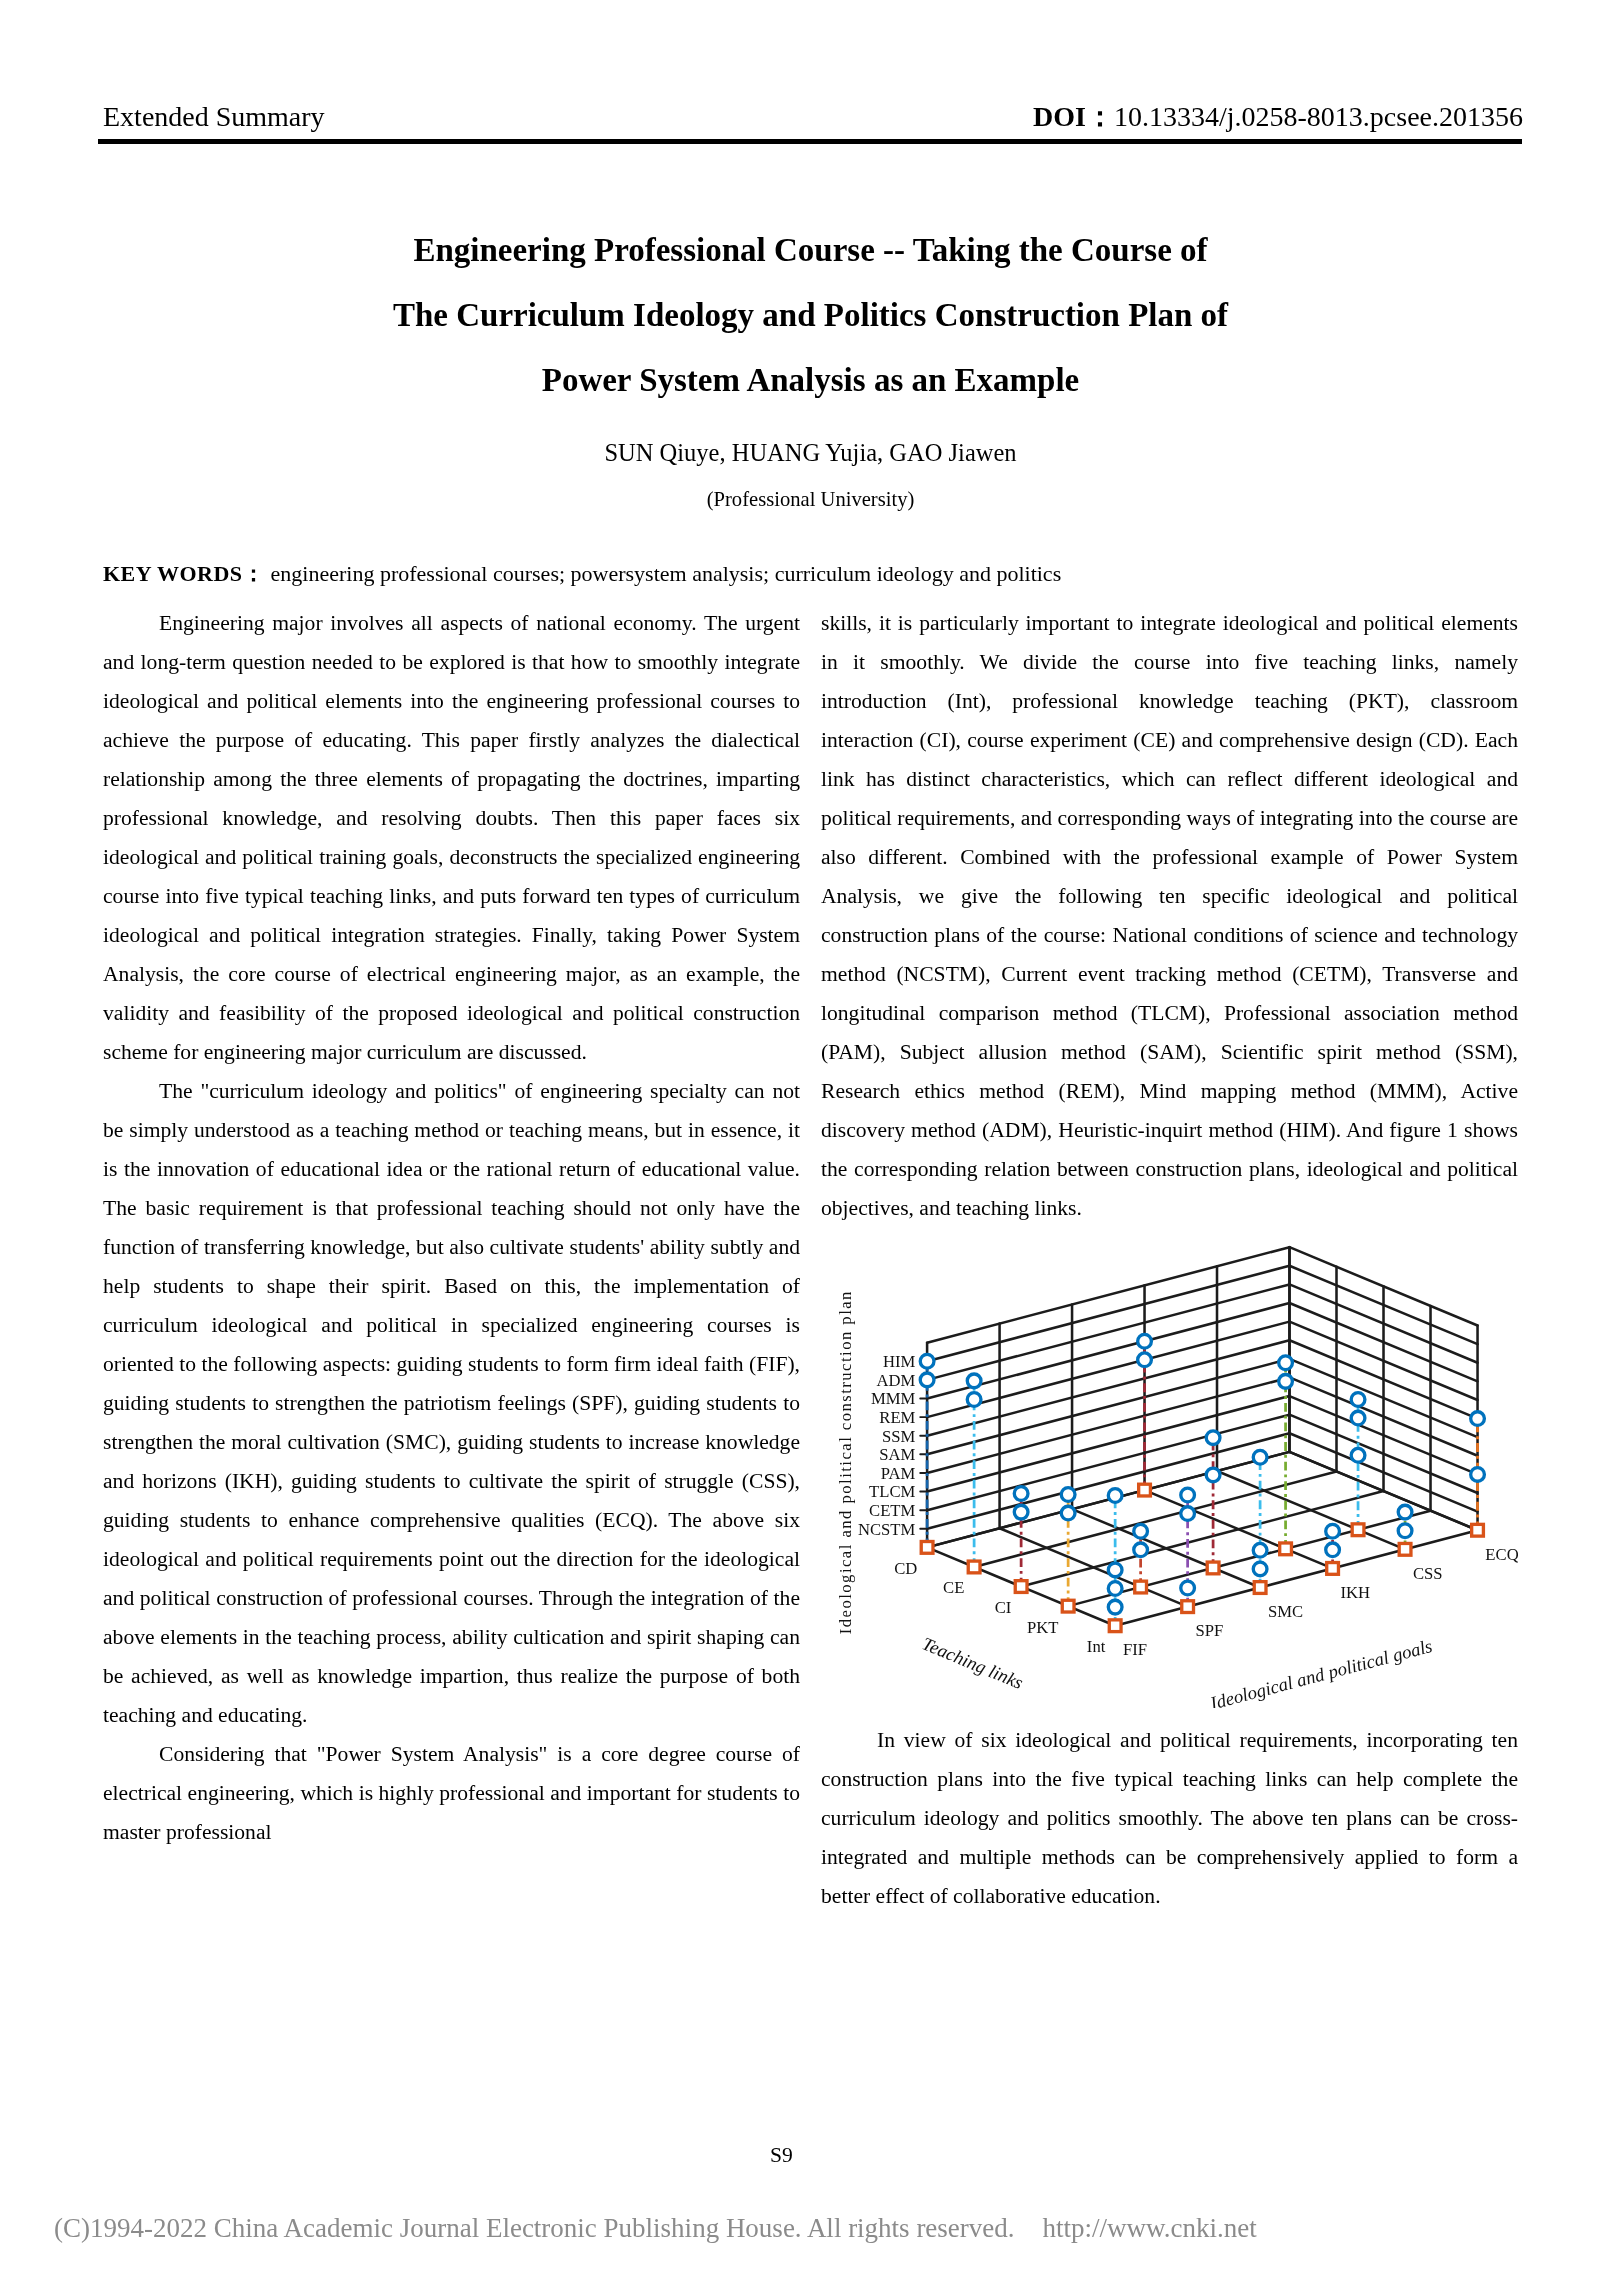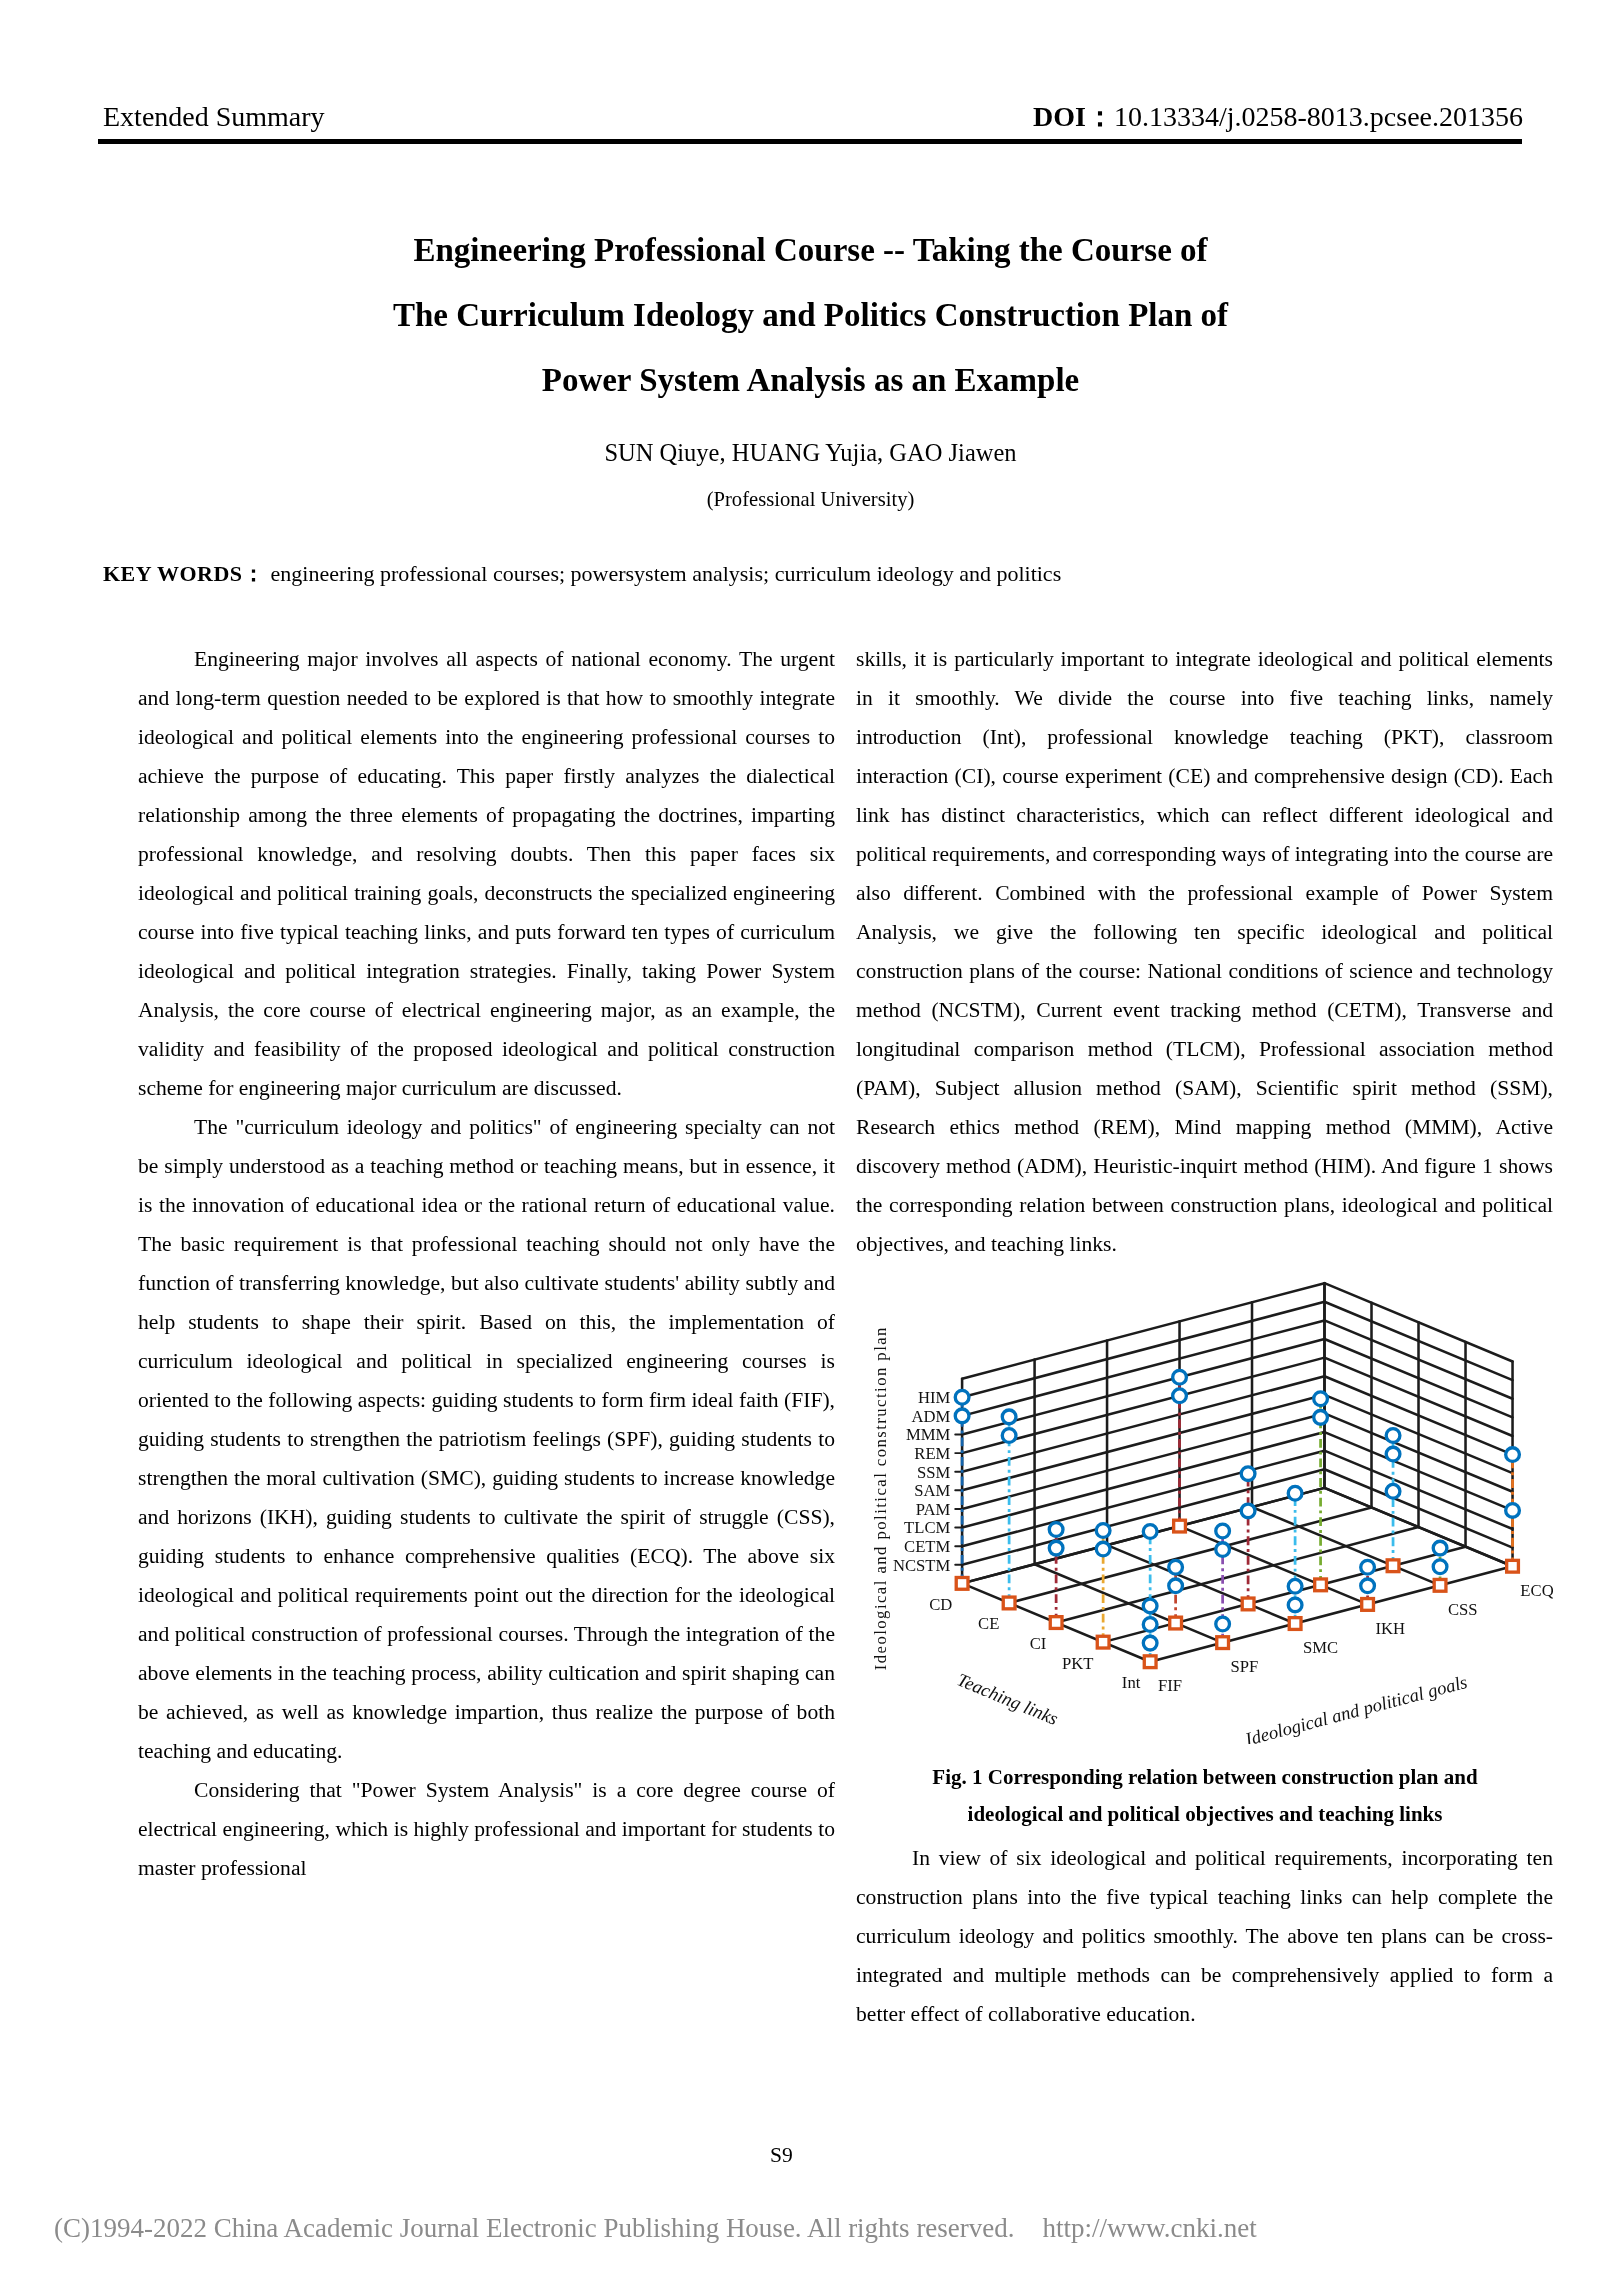--- a/index.html
+++ b/index.html
@@ -13,22 +13,22 @@
     font-size:28px;
   }
   .doi b{font-weight:bold;}
   .header-rule{position:absolute;left:98px;top:139px;width:1424px;height:4.9px;background:#000;}
   .title-block{position:absolute;left:0;top:218px;width:100%;text-align:center;
     font-weight:bold;font-size:33px;line-height:65px;}
   .authors{position:absolute;left:0;top:439px;width:100%;text-align:center;font-size:24.5px;}
   .affiliation{position:absolute;left:0;top:488px;width:100%;text-align:center;font-size:20.6px;}
   .keywords{position:absolute;left:103px;top:559px;width:1420px;font-size:22px;}
   .keywords .kw-label{font-weight:bold;letter-spacing:0.5px;}
-  .col{position:absolute;top:640px;width:697px;font-size:21.6px;line-height:39px;
-    text-align:justify;margin-left:35px;}
+  .col{position:absolute;top:604px;width:697px;font-size:21.6px;line-height:39px;
+    text-align:justify;}
   .col-left{left:103px;height:1514px;overflow:hidden;}
   .col-right{left:821px;height:1549px;overflow:hidden;}
   .col p{margin:0;text-indent:56px;}
   .col p.noindent{text-indent:0;}
   .figure-wrap{width:698px;margin:3.9px 0 0 0;}
   .caption{text-align:center;font-weight:bold;font-size:21px;line-height:37px;margin:2px 0 5.9px 0;}
   .caption div{text-indent:0;}
   .page-number{position:absolute;left:0;top:2143px;width:1487px;text-align:center;font-size:21.6px;padding-left:38px;}
   .page-footer{position:absolute;left:54px;top:2213px;width:1529px;font-size:27px;color:#8b8b8b;white-space:nowrap;}
   .page-footer .footer-url{margin-left:28px;}
@@ -242,24 +242,20 @@
           <text x="382" y="412.5" text-anchor="start">SPF</text>
           <text x="456" y="393" text-anchor="start">SMC</text>
           <text x="530" y="373.5" text-anchor="start">IKH</text>
           <text x="604" y="354" text-anchor="start">CSS</text>
           <text x="678" y="334.5" text-anchor="start">ECQ</text>
           <text x="152" y="446" text-anchor="middle" transform="rotate(22.5 152 446)" font-style="italic" font-size="19">Teaching links</text>
           <text x="512" y="458" text-anchor="middle" transform="rotate(-14.8 512 458)" font-style="italic" font-size="19">Ideological and political goals</text>
           <text x="30" y="235" text-anchor="middle" transform="rotate(-90 30 235)" letter-spacing="1.5">Ideological and political construction plan</text>
         </g>
       </svg>
-    <div class="caption">
-      <div>Fig. 1 Corresponding relation between construction plan and</div>
-      <div>ideological and political objectives and teaching links</div>
-    </div>
   </div>
   <p>In view of six ideological and political requirements, incorporating ten construction plans into the five typical teaching links can help complete the curriculum ideology and politics smoothly. The above ten plans can be cross-integrated and multiple methods can be comprehensively applied to form a better effect of collaborative education.</p>
 </div>
 
 <div class="page-number">S9</div>
 
 <div class="page-footer">
   <span>(C)1994-2022 China Academic Journal Electronic Publishing House. All rights reserved.</span><span class="footer-url">http://www.cnki.net</span>
 </div>
 

